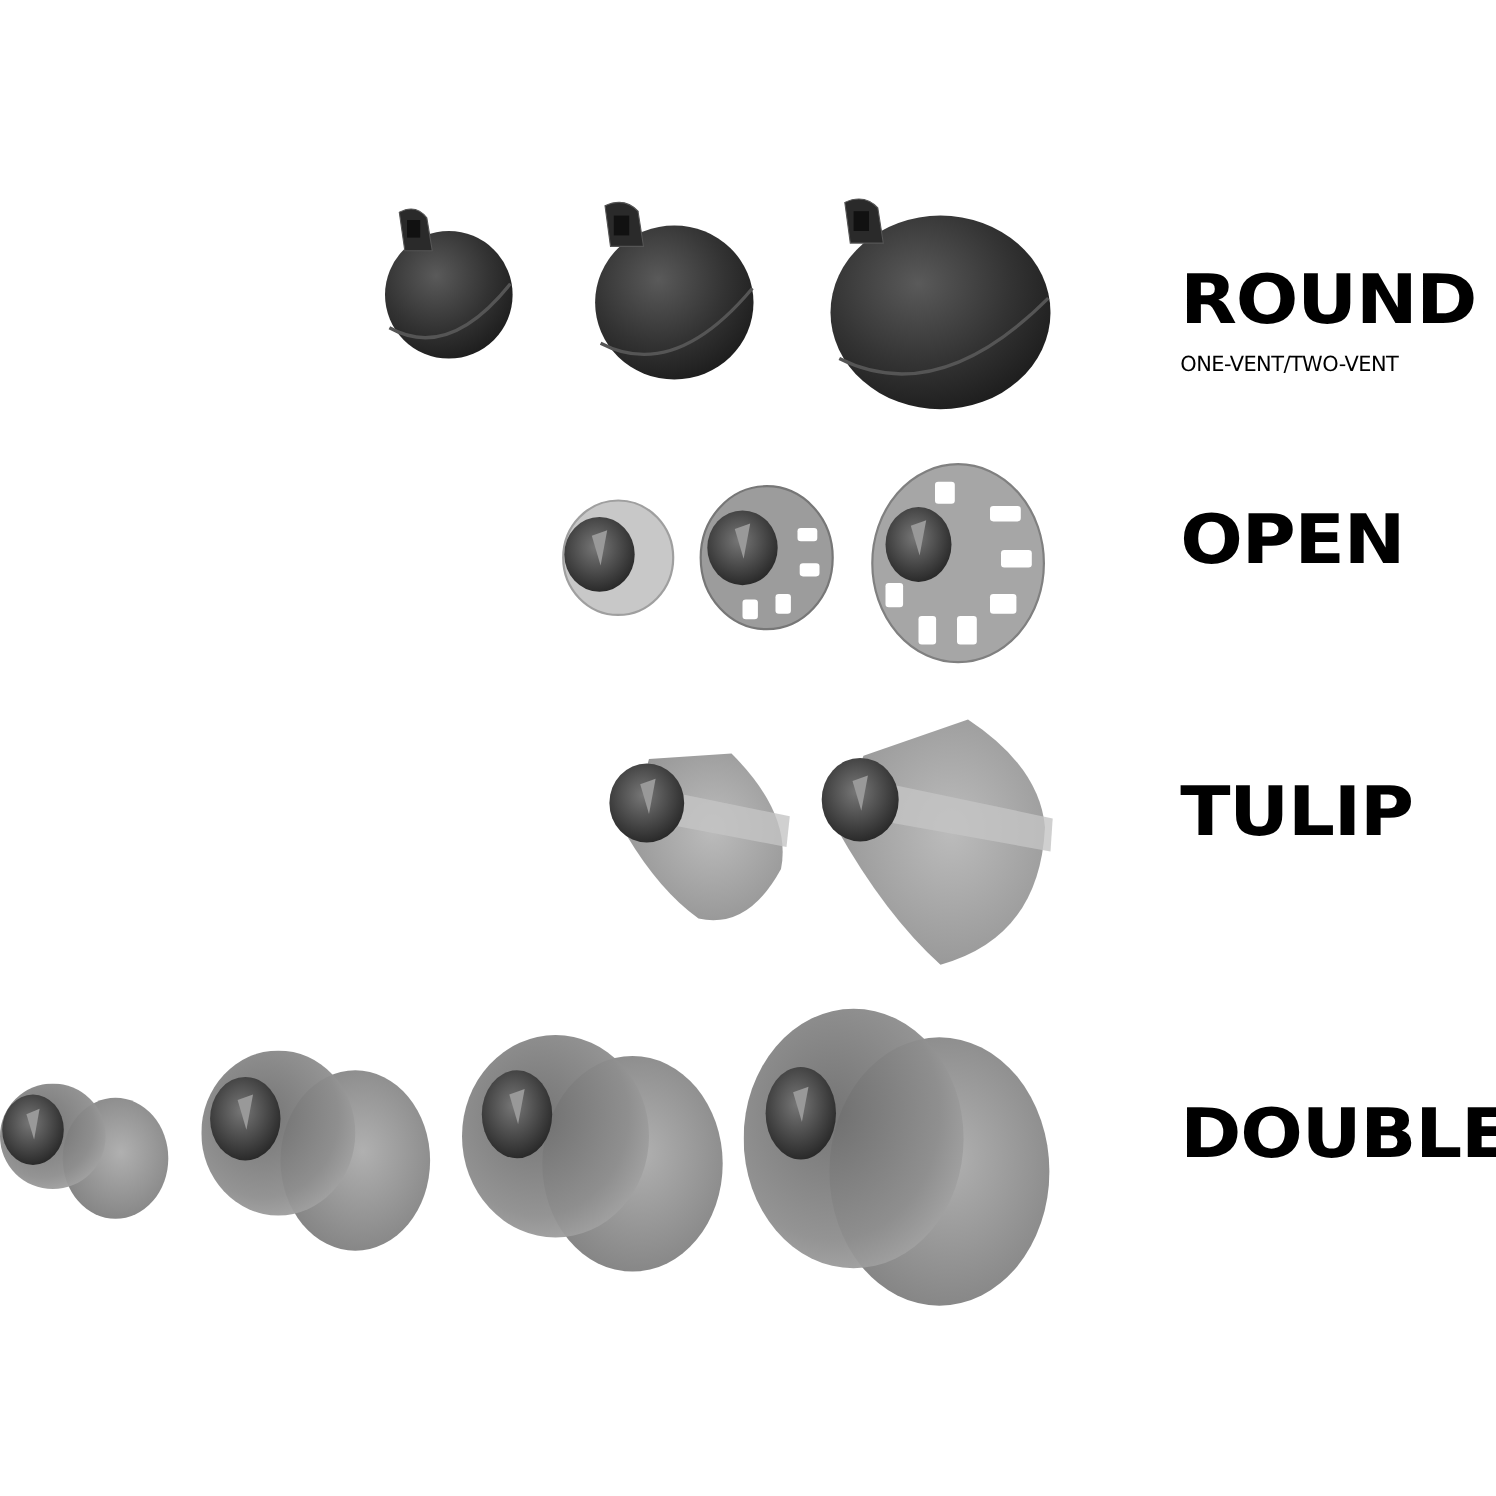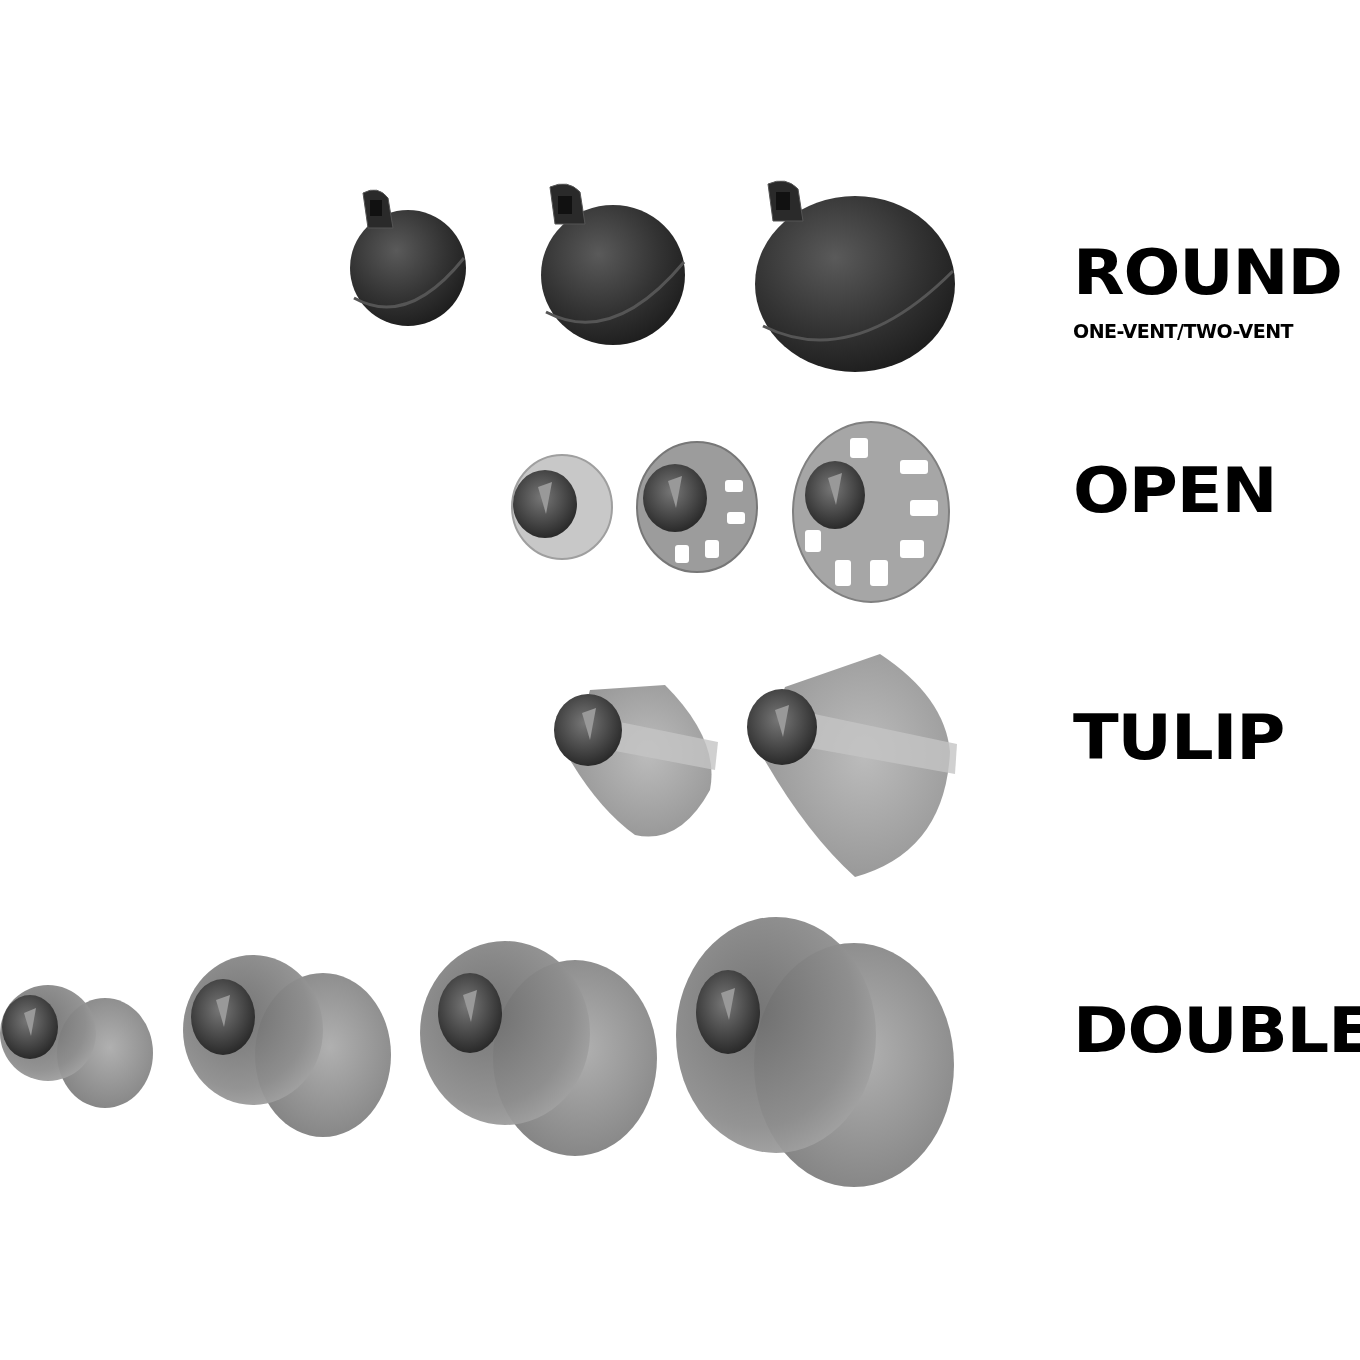--- a/index.html
+++ b/index.html
@@ -1,19 +1,19 @@
 <!DOCTYPE html>
 <html><head>
 <meta charset="utf-8">
 <style>
   html, body { margin:0; padding:0; background:#ffffff; }
   body { width:1360px; height:1360px; position:relative; overflow:hidden; font-family:"DejaVu Sans", sans-serif; }
   .label { position:absolute; left:1073px; color:#000; font-weight:bold; letter-spacing:-1px; line-height:1; font-family:"DejaVu Sans", sans-serif; }
   .label.big { font-size:62px; transform:scaleX(1.08); transform-origin:left center; }
-  .label.sub { font-size:19px; font-weight:bold; letter-spacing:-0.5px; }
+  .label.sub { font-size:19px; font-weight:normal; letter-spacing:-0.5px; }
   .item { position:absolute; }
   svg { display:block; }
 </style>
 </head>
 <body>
 
 <div class="label big" style="top:242px">ROUND</div>
 <div class="label sub" style="top:322px">ONE-VENT/TWO-VENT</div>
 <div class="label big" style="top:460px">OPEN</div>
 <div class="label big" style="top:707px">TULIP</div>

